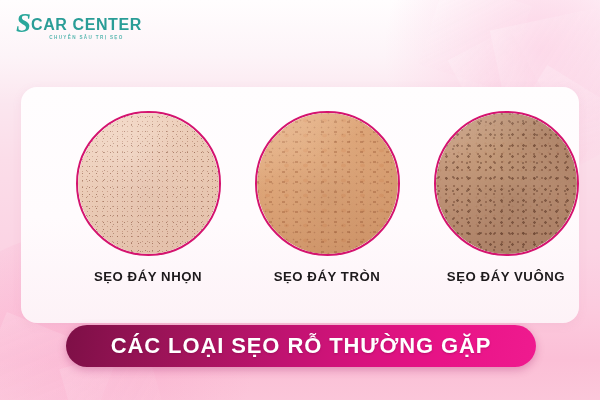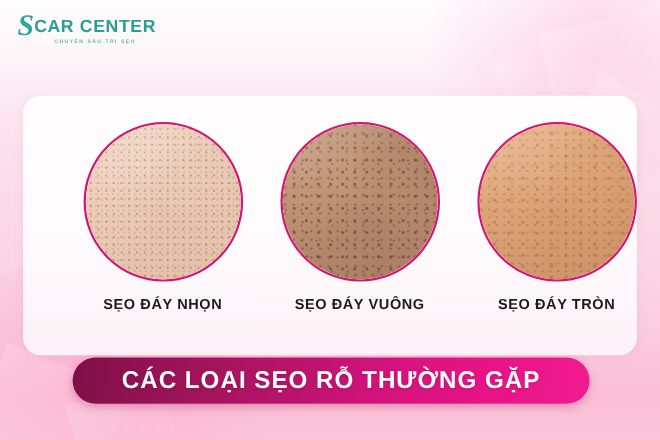--- a/index.html
+++ b/index.html
@@ -288,36 +288,36 @@
         <div class="photo">
           <div class="skin skin-1"></div>
           <div class="tex tex-1"></div>
           <div class="shade shade-1"></div>
         </div>
         <div class="caption">SẸO ĐÁY NHỌN</div>
       </div>
 
       <div class="item">
         <div class="photo">
+          <div class="skin skin-3"></div>
+          <div class="tex tex-3"></div>
+          <div class="shade shade-3"></div>
+        </div>
+        <div class="caption">SẸO ĐÁY TRÒN</div>
+      </div>
+
+      <div class="item">
+        <div class="photo">
           <div class="skin skin-2"></div>
           <div class="tex tex-2"></div>
           <div class="shade shade-2"></div>
         </div>
         <div class="caption">SẸO ĐÁY VUÔNG</div>
       </div>
 
-      <div class="item">
-        <div class="photo">
-          <div class="skin skin-3"></div>
-          <div class="tex tex-3"></div>
-          <div class="shade shade-3"></div>
-        </div>
-        <div class="caption">SẸO ĐÁY TRÒN</div>
-      </div>
-
     </div>
   </div>
 
   <div class="banner">
     <span class="banner-text">CÁC LOẠI SẸO RỖ THƯỜNG GẶP</span>
   </div>
 
 </div>
 
 </body></html>

